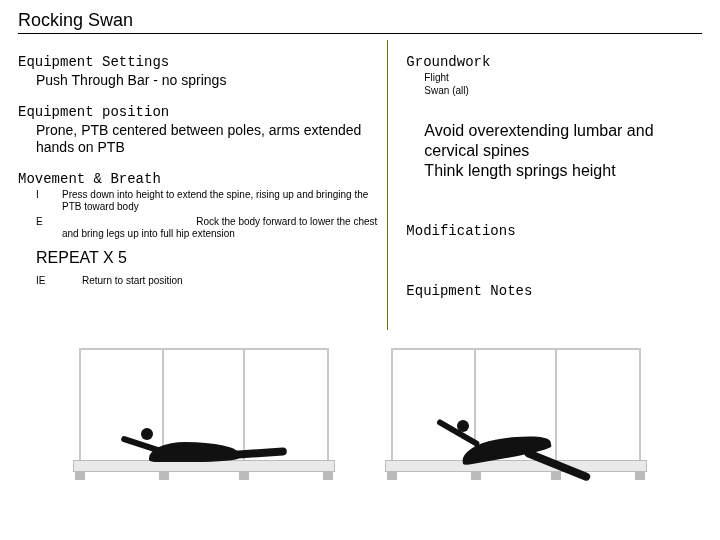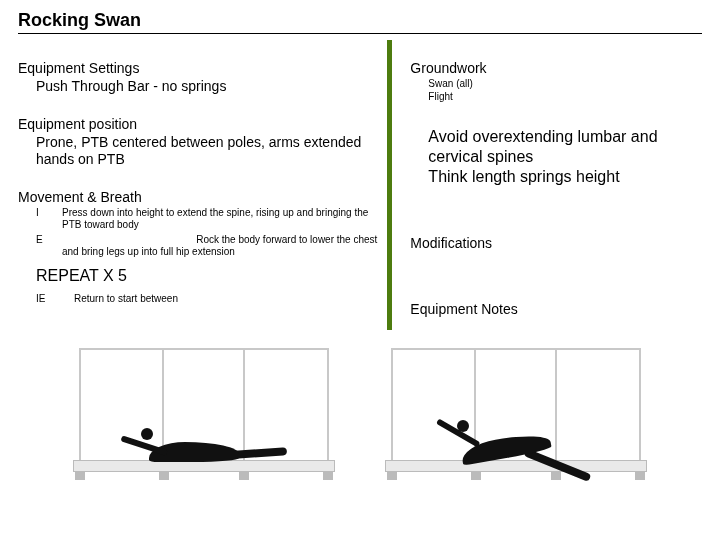--- a/index.html
+++ b/index.html
@@ -1,22 +1,22 @@
 <!DOCTYPE html>
 <html><head>
 <meta charset="utf-8">
 <style>
   * { box-sizing: border-box; margin: 0; padding: 0; }
   html, body { width: 720px; height: 540px; font-family: Arial, Helvetica, sans-serif; color: #000; background: #fff; }
   .page { padding: 10px 18px 0 18px; }
-  .title { font-size: 18px; font-weight: bold; border-bottom: 1px solid #000; padding-bottom: 2px; margin-bottom: 6px; }
+  .title { font-size: 18px; font-weight: normal; border-bottom: 1px solid #000; padding-bottom: 2px; margin-bottom: 6px; }
   .cols { display: flex; }
   .left { width: 54%; padding-right: 10px; }
-  .right { width: 46%; padding-left: 18px; border-left: 5px solid #4d7c0f; min-height: 290px; }
-  .h2 { font-size: 14px; font-weight: normal; margin-top: 20px; margin-bottom: 2px; }
+  .right { width: 46%; padding-left: 18px; border-left: 1px solid #4d7c0f; min-height: 290px; }
+  .h2 { font-size: 14px; font-weight: normal; margin-top: 14px; margin-bottom: 2px; font-family: Liberation Mono, monospace; }
   .body { font-size: 14px; line-height: 1.25; margin-left: 18px; margin-bottom: 6px; }
   .mb-row { display: flex; font-size: 10px; line-height: 1.25; margin-left: 18px; margin-bottom: 2px; }
   .mb-key { width: 26px; flex-shrink: 0; }
   .mb-txt { flex: 1; }
   .mb-txt .indent { display: block; padding-left: 40px; text-align: right; }
   .repeat { font-size: 16px; margin-left: 18px; margin-top: 8px; margin-bottom: 8px; }
   .gw-body { font-size: 10px; margin-left: 18px; line-height: 1.25; margin-bottom: 10px; }
   .cue-body { font-size: 16px; margin-left: 18px; line-height: 1.25; }
   .spacer-h { height: 14px; }
   .imgs { display: flex; justify-content: space-around; align-items: flex-end; margin-top: 10px; padding: 0 30px; }
@@ -66,30 +66,30 @@
         <div class="mb-key">E</div>
         <div class="mb-txt">
           <span class="indent">Rock the body forward to lower the chest</span>
           <span>and bring legs up into full hip extension</span>
         </div>
       </div>
 
       <div class="repeat">REPEAT X 5</div>
 
       <div class="mb-row">
-        <div class="mb-key" style="width:38px">IE</div>
-        <div class="mb-txt">Return to start between</div>
+        <div class="mb-key" style="width:46px">IE</div>
+        <div class="mb-txt">Return to start position</div>
       </div>
     </div>
 
     <div class="right">
       <div class="h2">Groundwork</div>
       <div class="gw-body">
+        <div>Flight</div>
         <div>Swan (all)</div>
-        <div>Flight</div>
       </div>
 
       <div class="spacer-h"></div>
 
       <div class="cue-body">
         <div>Avoid overextending lumbar and cervical spines</div>
         <div>Think length springs height</div>
       </div>
 
       <div class="spacer-h"></div>

